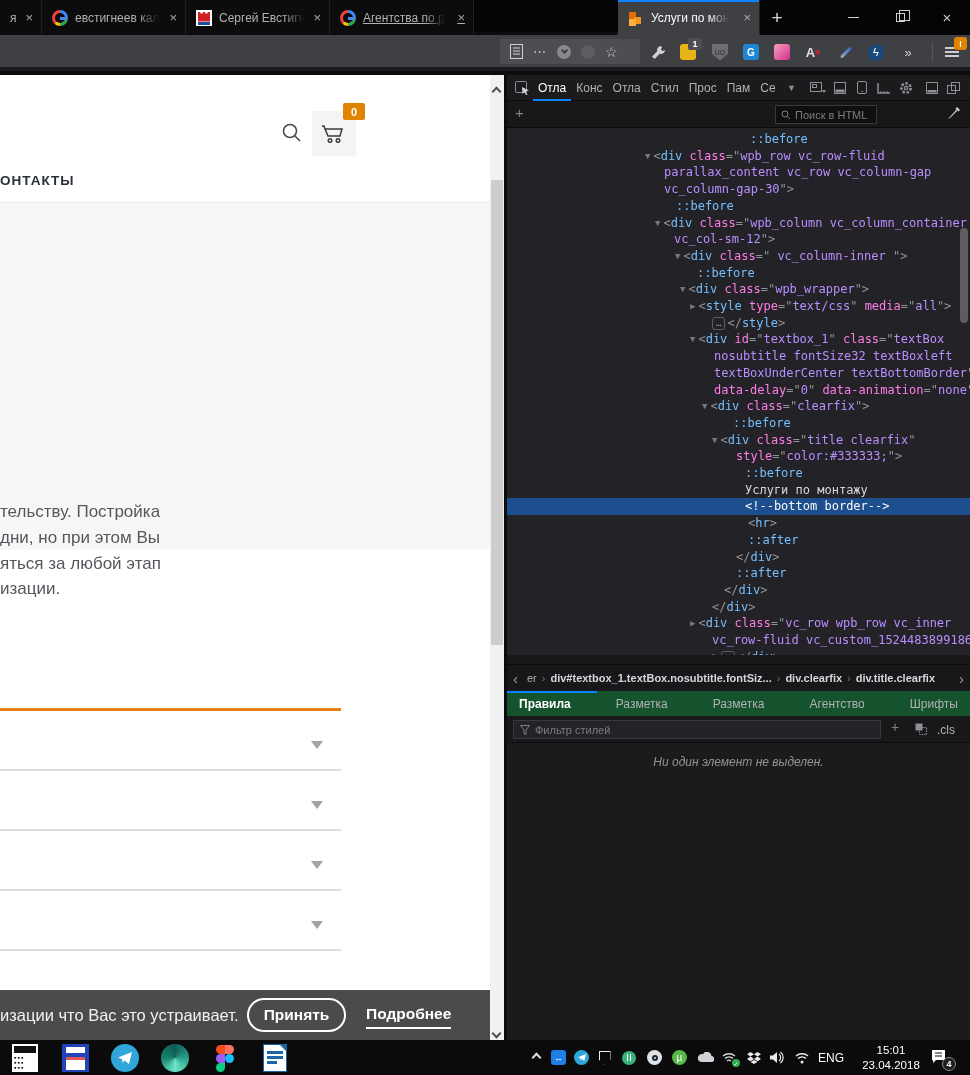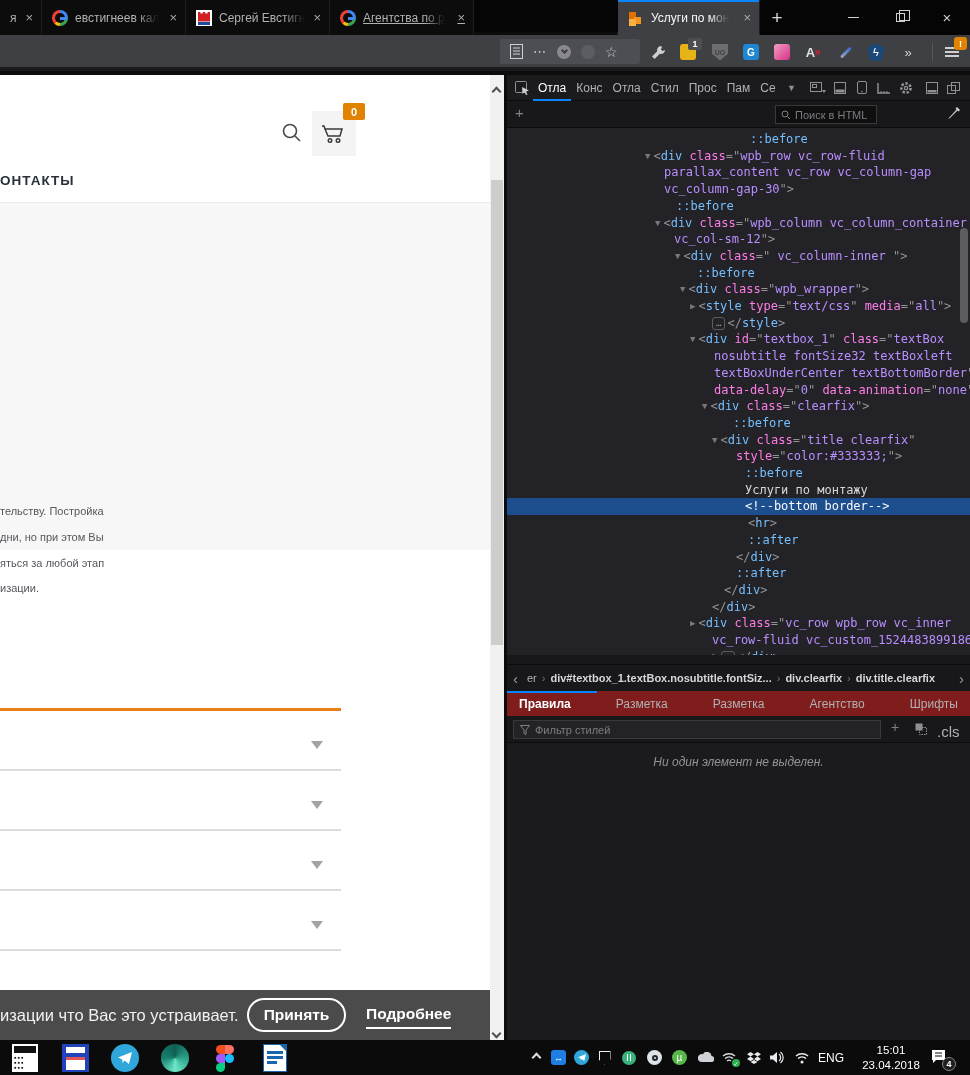--- a/index.html
+++ b/index.html
@@ -41,21 +41,21 @@
     display:flex;align-items:center;gap:10px;padding-left:10px;color:#cfcfd2}
   .tbico{position:absolute;top:7px;width:20px;height:20px;display:flex;align-items:center;justify-content:center;color:#cfcfd2;font-size:14px}
   .badge{position:absolute;border-radius:2px;background:#e08300;color:#fff;font-size:9px;font-weight:bold;
     display:flex;align-items:center;justify-content:center}
   .sqicon{width:16px;height:16px;border-radius:3px;display:flex;align-items:center;justify-content:center;font-size:10px;font-weight:bold;color:#fff}
 
   
   .page{position:absolute;left:0;top:75px;width:504px;height:965px;background:#fff;overflow:hidden}
   .graysec{position:absolute;left:0;top:127px;width:490px;height:348px;background:#f7f7f7;border-top:1px solid #ececec}
   .nav-item{position:absolute;left:0;top:98px;color:#28303c;font-weight:bold;font-size:13.5px;letter-spacing:1px}
-  .para{position:absolute;left:0;top:296px;color:#54575c;font-size:11px;line-height:25.8px}
+  .para{position:absolute;left:0;top:296px;color:#54575c;font-size:17px;line-height:25.8px}
   .searchsvg{position:absolute;left:281px;top:47px}
   .cartbox{position:absolute;left:312px;top:36px;width:44px;height:45px;background:#f4f4f4}
   .cartbadge{left:31px;top:-8px;width:22px;height:17px;font-size:11px}
   .form-hr{position:absolute;left:0;top:633px;width:341px;height:3px;background:#e87f17}
   .drow{position:absolute;left:0;width:341px;height:60px;border-bottom:2px solid #dcdcdc}
   .dar{position:absolute;right:18px;top:30px;width:0;height:0;border-left:6px solid transparent;border-right:6px solid transparent;border-top:8px solid #a3a3a3}
   .cookie{position:absolute;left:0;top:915px;width:490px;height:50px;background:#4b4b4b;color:#f1f1f1}
   .cookie .ctext{position:absolute;left:0;top:16px;font-size:16.5px}
   .cookie .accept{position:absolute;left:247px;top:8px;width:99px;height:34px;border:2px solid #fff;border-radius:19px;
     color:#fff;font-weight:bold;font-size:15.5px;display:flex;align-items:center;justify-content:center;background:transparent}
@@ -87,21 +87,21 @@
   .k-ar{color:#77777b;font-size:9px;margin-right:3px;vertical-align:1px}
   .k-el{display:inline-block;border:1px solid #5d5d61;border-radius:3px;color:#9c9c9f;
     font-size:9px;line-height:9px;padding:1px 3px;margin:0 2px;vertical-align:1px}
   .m-vscroll{position:absolute;right:2px;top:100px;width:8px;height:95px;background:#5c5c61;border-radius:4px}
   .crumbbar{position:absolute;left:0;top:589px;width:463px;height:27px;background:#18181a;border-top:1px solid #0c0c0d;
     display:flex;align-items:center;font-size:11px;color:#b1b1b3;overflow:hidden;white-space:nowrap}
   .crumb{padding:0 3px;flex:0 0 auto}
   .crumb b{color:#d7d7db}
   .csep{color:#737378;padding:0 2px}
   .cnav{color:#9e9ea2;font-size:15px;padding:0 6px;flex:0 0 auto}
-  .sbtabs{position:absolute;left:0;top:616px;width:463px;height:25px;background:#7f1d1d;display:flex;
+  .sbtabs{position:absolute;left:0;top:616px;width:463px;height:25px;background:#14532d;display:flex;
     align-items:center;justify-content:space-between;padding:0 12px;font-size:12px}
   .sbtabs .st{color:#b1b1b3}
   .sbtabs .st.active{color:#fff;font-weight:bold}
   .sb-indicator{position:absolute;left:0;top:616px;width:90px;height:2px;background:#0a84ff}
   .filterrow{position:absolute;left:0;top:641px;width:463px;height:27px;background:#18181a;border-bottom:1px solid #0c0c0d}
   .filterbox{position:absolute;left:6px;top:4px;width:368px;height:19px;background:#232327;border:1px solid #38383d;
     display:flex;align-items:center;gap:5px;padding:0 6px;color:#7c7c80;font-size:11px}
   .rules{position:absolute;left:0;top:668px;width:463px;height:297px;background:#1b1b1d}
   .emptymsg{margin-top:12px;text-align:center;font-style:italic;font-size:12px;color:#939395}
 
@@ -438,21 +438,21 @@
           </svg>
         <span>Фильтр стилей</span>
       </div>
       <span style="position:absolute;left:384px;top:3px;color:#808083;font-size:14px">+</span>
       <span style="position:absolute;left:408px;top:7px">
         <svg width="12" height="12" viewBox="0 0 12 12">
             <rect x="0.5" y="0.5" width="7" height="7" fill="#909094"></rect>
             <rect x="4.5" y="4.5" width="7" height="7" fill="none" stroke="#909094" stroke-dasharray="1.5 1"></rect>
           </svg>
       </span>
-      <span style="position:absolute;left:430px;top:7px;font-size:15px;color:#b1b1b3">.cls</span>
+      <span style="position:absolute;left:430px;top:7px;font-size:12px;color:#b1b1b3">.cls</span>
     </div>
 
     <div class="rules">
       <div class="emptymsg">Ни один элемент не выделен.</div>
     </div>
   </div>
 
   <div class="taskbar">
     <div class="tkicon" style="left:10px">
       <span style="width:26px;height:28px;background:#fff;display:inline-block;padding:2px">

